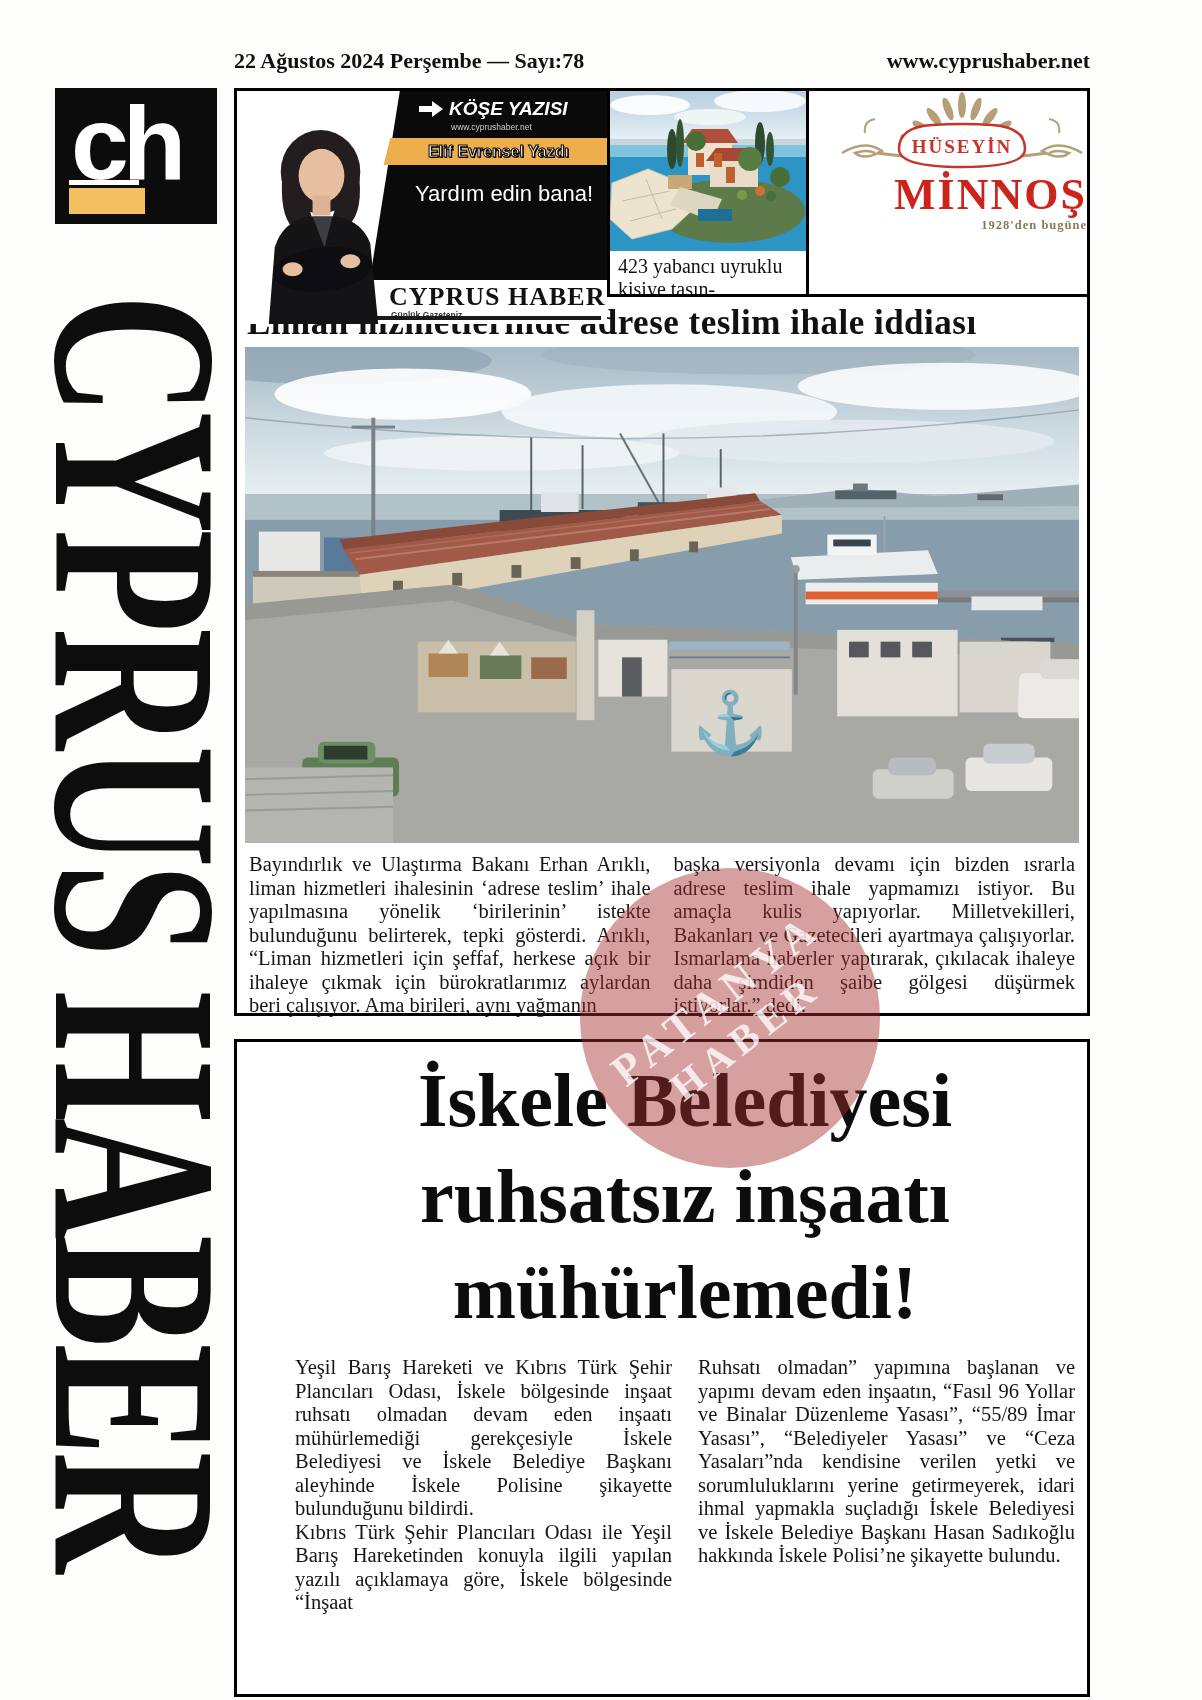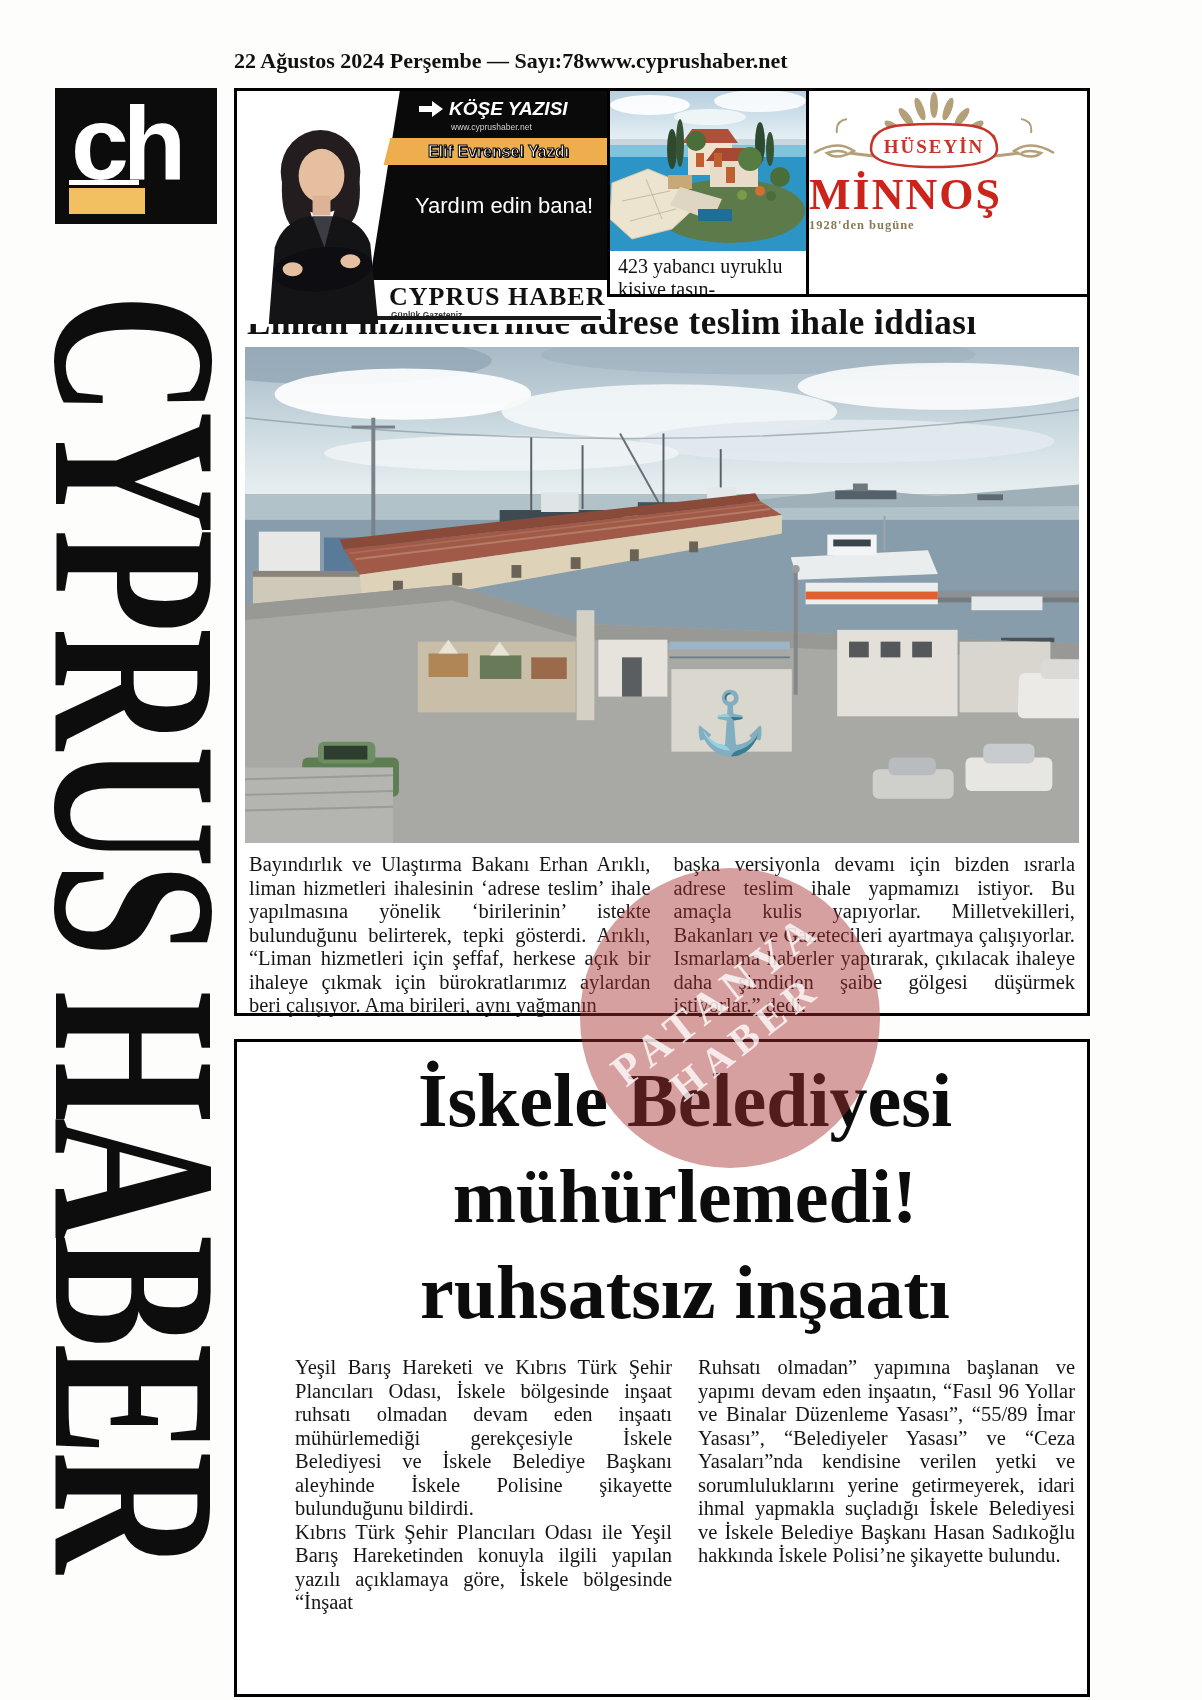--- a/index.html
+++ b/index.html
@@ -1,50 +1,50 @@
 <!DOCTYPE html>
 <html><head>
 <meta charset="utf-8">
 <style>
   html,body{margin:0;padding:0;}
   body{width:1202px;height:1700px;position:relative;background:#f4f4f2;font-family:"Liberation Serif",serif;color:#111;}
   .page{position:absolute;inset:0;background:#fdfdfc;overflow:hidden;}
 
   
-  .dateline{position:absolute;left:234px;top:48px;width:856px;display:flex;font-weight:bold;font-size:22px;}
+  .dateline{position:absolute;left:234px;top:48px;width:856px;display:flex;justify-content:space-between;font-weight:bold;font-size:22px;}
 
   
   .logo{position:absolute;left:55px;top:88px;width:162px;height:136px;background:#0c0c0c;}
   .logo-ch{position:absolute;left:16px;top:-4px;font-family:"Liberation Sans",sans-serif;font-weight:bold;font-size:104px;letter-spacing:-6px;color:#fff;}
   .logo-underline{position:absolute;left:14px;top:92px;width:70px;height:5px;background:#fff;}
   .logo-gold{position:absolute;left:14px;bottom:10px;width:76px;height:26px;background:#f2c061;}
   .mast-name{position:absolute;left:40px;top:294px;width:190px;writing-mode:vertical-rl;white-space:nowrap;font-weight:bold;font-size:236px;line-height:190px;letter-spacing:-6px;color:#0d0d0d;transform:scaleY(0.715);transform-origin:top left;}
 
   
   .topboxes{position:absolute;left:234px;top:88px;width:856px;height:239px;display:flex;border:3px solid #000;background:#fff;box-sizing:border-box;}
   .box1{position:relative;width:370px;border-right:3px solid #000;overflow:hidden;background:#fff;}
   .box2{position:relative;width:196px;border-right:3px solid #000;overflow:hidden;background:#fff;}
   .box3{position:relative;flex:1;overflow:hidden;background:#fff;}
 
   .wedge{position:absolute;inset:0;background:#0a0a0a;clip-path:polygon(44% 0,100% 0,100% 100%,34% 100%);}
   .kose{position:absolute;top:7px;left:182px;display:flex;align-items:center;gap:6px;color:#fff;font-family:"Liberation Sans",sans-serif;font-weight:bold;font-style:italic;font-size:19px;z-index:4;}
   .kose-url{position:absolute;top:31px;left:214px;color:#cfcfcf;font-family:"Liberation Sans",sans-serif;font-size:8.5px;z-index:4;}
   .gold-banner{position:absolute;top:47px;left:150px;right:-4px;height:27px;background:#efae4e;transform:skewX(-14deg);z-index:3;display:flex;align-items:center;justify-content:center;}
   .gold-banner span{transform:skewX(14deg);font-family:"Liberation Sans",sans-serif;font-weight:bold;font-size:16px;color:#fff;-webkit-text-stroke:1px #000;text-shadow:1px 1px 0 #000;}
-  .yardim{position:absolute;top:102px;left:178px;color:#fff;font-family:"Liberation Sans",sans-serif;font-size:22px;z-index:4;}
+  .yardim{position:absolute;top:90px;left:178px;color:#fff;font-family:"Liberation Sans",sans-serif;font-size:22px;z-index:4;}
   .box1-strip{position:absolute;left:0;right:0;bottom:0;height:44px;background:#fff;z-index:5;}
   .box1-brand{position:absolute;left:152px;top:2px;font-weight:bold;font-size:26px;letter-spacing:1px;color:#111;}
   .box1-brand-sub{position:absolute;left:154px;top:30px;font-family:"Liberation Sans",sans-serif;font-weight:bold;font-size:8.5px;color:#333;}
   .box1-underline{position:absolute;left:60px;right:6px;bottom:4px;height:4px;background:#1a1a1a;}
   .portrait{position:absolute;left:0;bottom:0;width:172px;height:204px;z-index:6;}
 
   .box2-img{position:absolute;top:0;left:0;right:0;height:160px;}
   .box2-cap{position:absolute;left:0;right:0;top:162px;text-align:left;padding:2px 6px 0 8px;font-size:20px;line-height:23px;color:#111;}
 
-  .minnos{position:relative;height:100%;display:flex;flex-direction:column;align-items:flex-start;}
+  .minnos{position:relative;height:100%;display:flex;flex-direction:column;align-items:flex-end;}
   .minnos-name{margin-top:-6px;color:#cc231b;font-weight:bold;font-size:44px;letter-spacing:2px;}
   .minnos-tag{margin-top:-2px;color:#8a7a54;font-weight:bold;font-size:12.5px;letter-spacing:1px;}
 
   
   .article1{position:absolute;left:234px;top:294px;width:856px;height:722px;border:3px solid #000;background:#fff;box-sizing:border-box;}
   .a1-headline{margin:6px 10px 4px 10px;font-weight:bold;font-size:35px;letter-spacing:0.5px;}
   .a1-photo{position:relative;width:834px;height:496px;margin:2px auto 0 auto;overflow:hidden;}
   .a1-cols{display:flex;gap:23px;padding:10px 12px 0 12px;}
   .col{flex:1;font-size:20.5px;line-height:23.5px;text-align:justify;color:#151515;}
 
@@ -301,22 +301,22 @@
 
     <div class="a1-cols">
       <div class="col">Bayındırlık ve Ulaştırma Bakanı Erhan Arıklı, liman hizmetleri ihalesinin ‘adrese teslim’ ihale yapılmasına yönelik ‘birilerinin’ istekte bulunduğunu belirterek, tepki gösterdi. Arıklı, “Liman hizmetleri için şeffaf, herkese açık bir ihaleye çıkmak için bürokratlarımız aylardan beri çalışıyor. Ama birileri, aynı yağmanın</div>
       <div class="col">başka versiyonla devamı için bizden ısrarla adrese teslim ihale yapmamızı istiyor. Bu amaçla kulis yapıyorlar. Milletvekilleri, Bakanları ve Gazetecileri ayartmaya çalışıyorlar. Ismarlama haberler yaptırarak, çıkılacak ihaleye daha şimdiden şaibe gölgesi düşürmek istiyorlar.” dedi.</div>
     </div>
   </div>
 
   <div class="article2">
     <div class="a2-headline">
       <div>İskele Belediyesi</div>
+      <div>ruhsatsız inşaatı</div>
       <div>mühürlemedi!</div>
-      <div>ruhsatsız inşaatı</div>
     </div>
     <div class="a2-cols">
       <div class="col">
         <p>Yeşil Barış Hareketi ve Kıbrıs Türk Şehir Plancıları Odası, İskele bölgesinde inşaat ruhsatı olmadan devam eden inşaatı mühürlemediği gerekçesiyle İskele Belediyesi ve İskele Belediye Başkanı aleyhinde İskele Polisine şikayette bulunduğunu bildirdi.</p>
         <p>Kıbrıs Türk Şehir Plancıları Odası ile Yeşil Barış Hareketinden konuyla ilgili yapılan yazılı açıklamaya göre, İskele bölgesinde “İnşaat</p>
       </div>
       <div class="col">Ruhsatı olmadan” yapımına başlanan ve yapımı devam eden inşaatın, “Fasıl 96 Yollar ve Binalar Düzenleme Yasası”, “55/89 İmar Yasası”, “Belediyeler Yasası” ve “Ceza Yasaları”nda kendisine verilen yetki ve sorumluluklarını yerine getirmeyerek, idari ihmal yapmakla suçladığı İskele Belediyesi ve İskele Belediye Başkanı Hasan Sadıkoğlu hakkında İskele Polisi’ne şikayette bulundu.</div>
     </div>
   </div>
 

